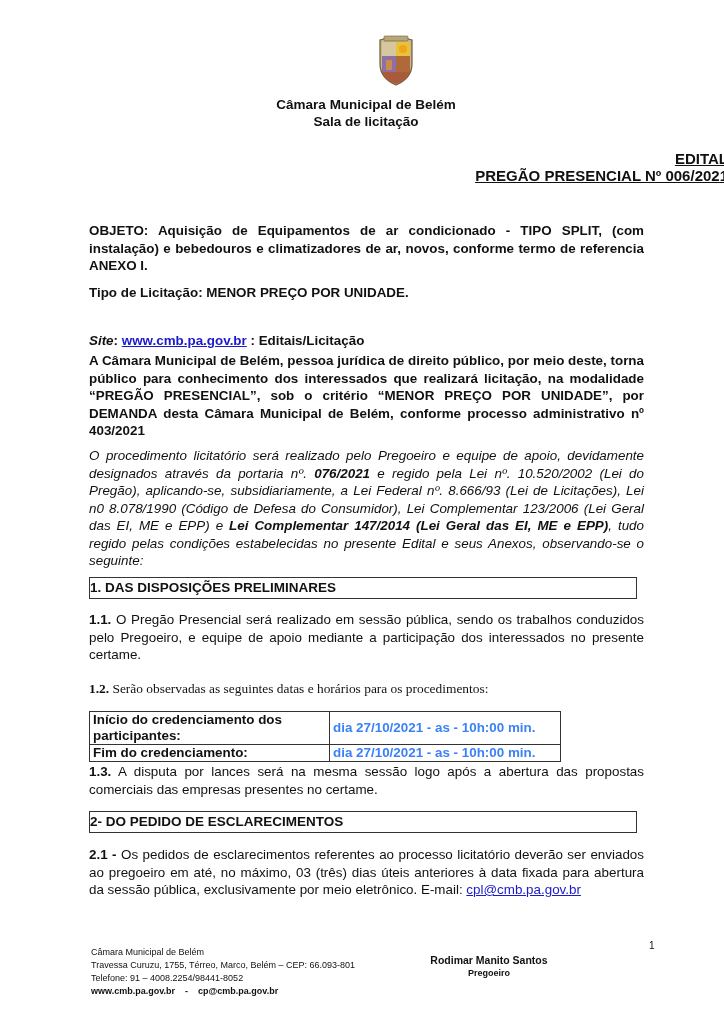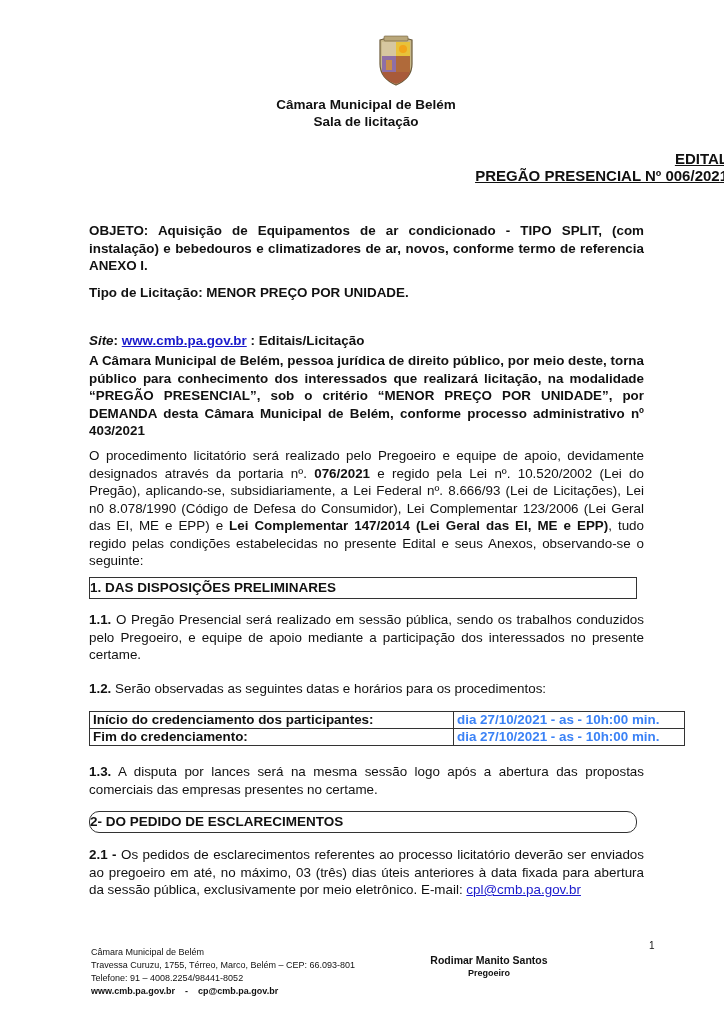--- a/index.html
+++ b/index.html
@@ -9,21 +9,21 @@
   .crest { position: absolute; left: 372px; top: 34px; width: 40px; height: 52px; }
   .center { position: absolute; left: 0; width: 724px; text-align: center; font-weight: bold; }
   .hdr1 { top: 96px; font-size: 13.5px; line-height: 17px; }
   .title { top: 150px; font-size: 15px; line-height: 17px; text-decoration: underline; text-align: right; }
   .title div { text-decoration: underline; }
   .para { position: absolute; left: 85px; width: 555px; font-size: 13.4px; line-height: 17.5px; text-align: justify; }
   .bold { font-weight: bold; }
   .link { color: #1a1acc; text-decoration: underline; }
   .sect { position: absolute; left: 85px; width: 546px; height: 20px; border: 1.5px solid #333;
           text-align: left; font-weight: bold; font-size: 13.5px; line-height: 20px; }
-  table.dates { position: absolute; left: 85px; top: 711px; width: 596px; border-collapse: collapse;
+  table.dates { position: absolute; left: 85px; top: 711px; width: 472px; border-collapse: collapse;
                 font-weight: bold; font-size: 13.4px; }
   table.dates td { border: 1.5px solid #333; padding: 0 3px; height: 16px; line-height: 16px; }
   table.dates td.v { color: #3b82f6; width: 224px; }
   .foot { position: absolute; font-size: 9px; line-height: 13px; }
   .foot-l { left: 87px; top: 946px; }
   .foot-sig { left: 415px; top: 954px; text-align: center; width: 140px; font-weight: bold; }
   .pgnum { position: absolute; left: 645px; top: 940px; font-size: 10px; }
 </style>
 </head>
 <body>
@@ -59,52 +59,52 @@
   <div class="para bold" style="top:222px;">
     <span>OBJETO:</span><span> Aquisição de Equipamentos de ar condicionado - TIPO SPLIT, (com instalação) e bebedouros e climatizadores de ar, novos, conforme termo de referencia ANEXO I.</span>
   </div>
 
   <div class="para bold" style="top:318px;margin-top:14px;">
     <i>Site</i><span>: </span><a class="link">www.cmb.pa.gov.br</a><span> : Editais/Licitação</span>
   </div>
 
   <div class="para bold" style="top:352px;">A Câmara Municipal de Belém, pessoa jurídica de direito público, por meio deste, torna público para conhecimento dos interessados que realizará licitação, na modalidade “PREGÃO PRESENCIAL”, sob o critério “MENOR PREÇO POR UNIDADE”, por DEMANDA desta Câmara Municipal de Belém, conforme processo administrativo nº 403/2021</div>
 
-  <div class="para" style="top:447px;">
+  <div class="para" style="top:447px;font-style:italic;">
     <span>O procedimento licitatório será realizado pelo Pregoeiro e equipe de apoio, devidamente designados através da portaria nº. </span><b>076/2021</b><span> e regido pela Lei nº. 10.520/2002 (Lei do Pregão), aplicando-se, subsidiariamente, a Lei Federal nº. 8.666/93 (Lei de Licitações), Lei n0 8.078/1990 (Código de Defesa do Consumidor), Lei  Complementar 123/2006 (Lei Geral das EI, ME e EPP) e </span><b>Lei Complementar 147/2014 (Lei Geral das EI, ME e EPP)</b><span>, tudo regido pelas condições estabelecidas no presente Edital e seus Anexos, observando-se o seguinte:</span>
   </div>
 
   <div class="sect" style="top:577px;">1. DAS DISPOSIÇÕES PRELIMINARES</div>
 
   <div class="para" style="top:611px;">
     <b>1.1.</b><span> O Pregão Presencial será realizado em sessão pública, sendo os trabalhos conduzidos pelo Pregoeiro, e equipe de apoio mediante a participação dos interessados no presente certame.</span>
   </div>
 
-  <div class="para" style="top:680px;">
+  <div class="para" style="top:680px;font-family:Liberation Serif, serif;">
     <b>1.2.</b><span> Serão observadas as seguintes datas e horários para os procedimentos:</span>
   </div>
 
   <table class="dates">
     <tbody>
         <tr>
       <td>Início do credenciamento dos participantes:</td>
       <td class="v">dia 27/10/2021  -  as  - 10h:00 min.</td>
     </tr>
     <tr>
       <td>Fim do credenciamento:</td>
       <td class="v">dia 27/10/2021  -  as  - 10h:00 min.</td>
     </tr>
   </tbody>
     </table>
 
   <div class="para" style="top:763px;">
     <b>1.3.</b><span> A disputa por lances será na mesma sessão logo após a abertura das propostas comerciais das empresas presentes no certame.</span>
   </div>
 
-  <div class="sect" style="top:811px;border-radius:10px;">2- DO PEDIDO DE ESCLARECIMENTOS</div>
+  <div class="sect" style="top:811px;">2- DO PEDIDO DE ESCLARECIMENTOS</div>
 
   <div class="para" style="top:846px;">
     <b>2.1 -</b><span> Os pedidos de esclarecimentos referentes ao processo licitatório deverão ser enviados ao pregoeiro em até, no máximo, 03 (três) dias úteis anteriores à data fixada para abertura da sessão pública, exclusivamente por meio eletrônico. E-mail: </span><a class="link">cpl@cmb.pa.gov.br</a>
   </div>
 
   <div class="foot foot-l">
     <div>Câmara Municipal de Belém</div>
     <div>Travessa Curuzu, 1755, Térreo, Marco, Belém – CEP: 66.093-801</div>
     <div>Telefone: 91 – 4008.2254/98441-8052</div>
     <div style="font-weight:bold; white-space:pre;">www.cmb.pa.gov.br    -    cp@cmb.pa.gov.br</div>

